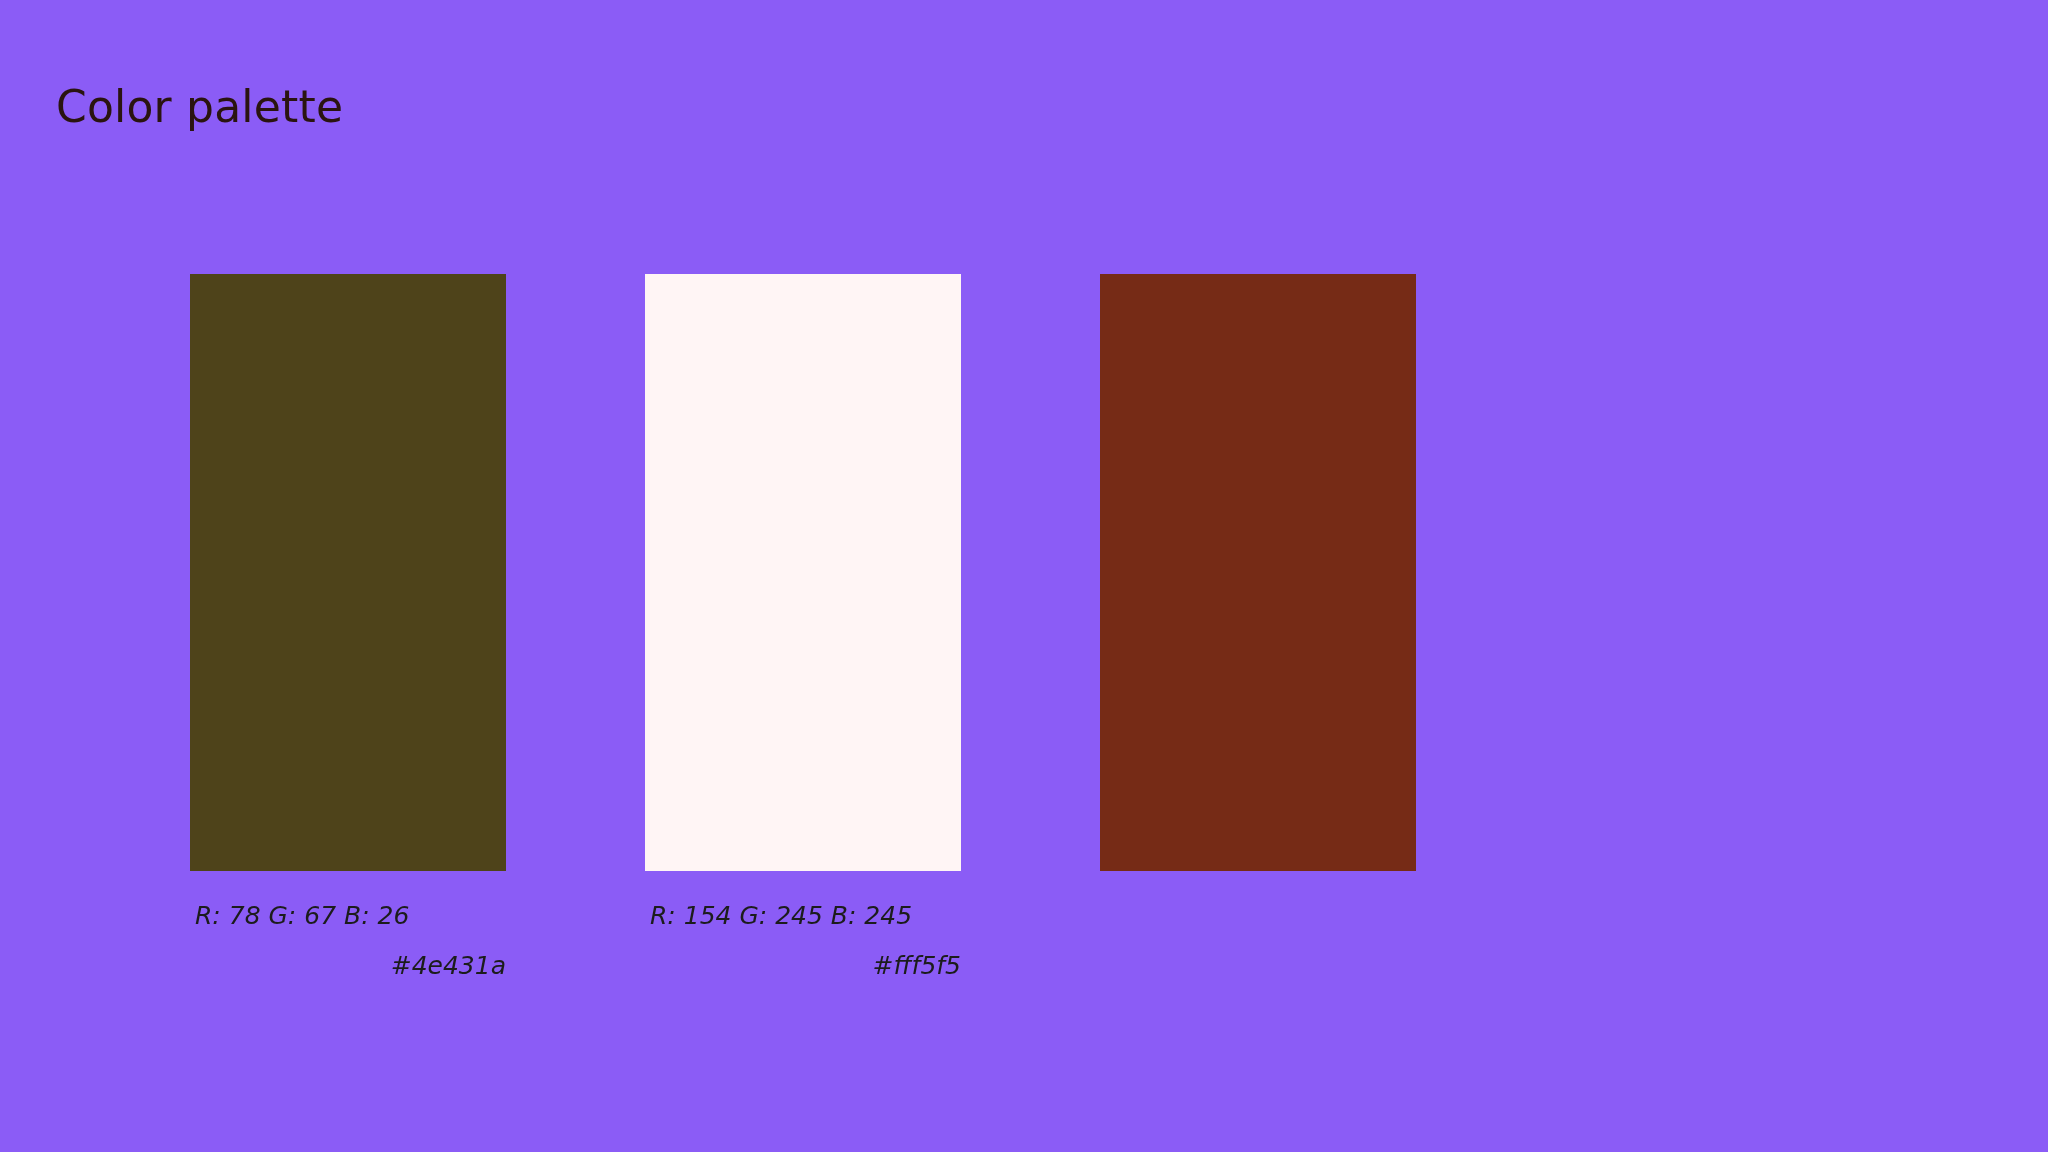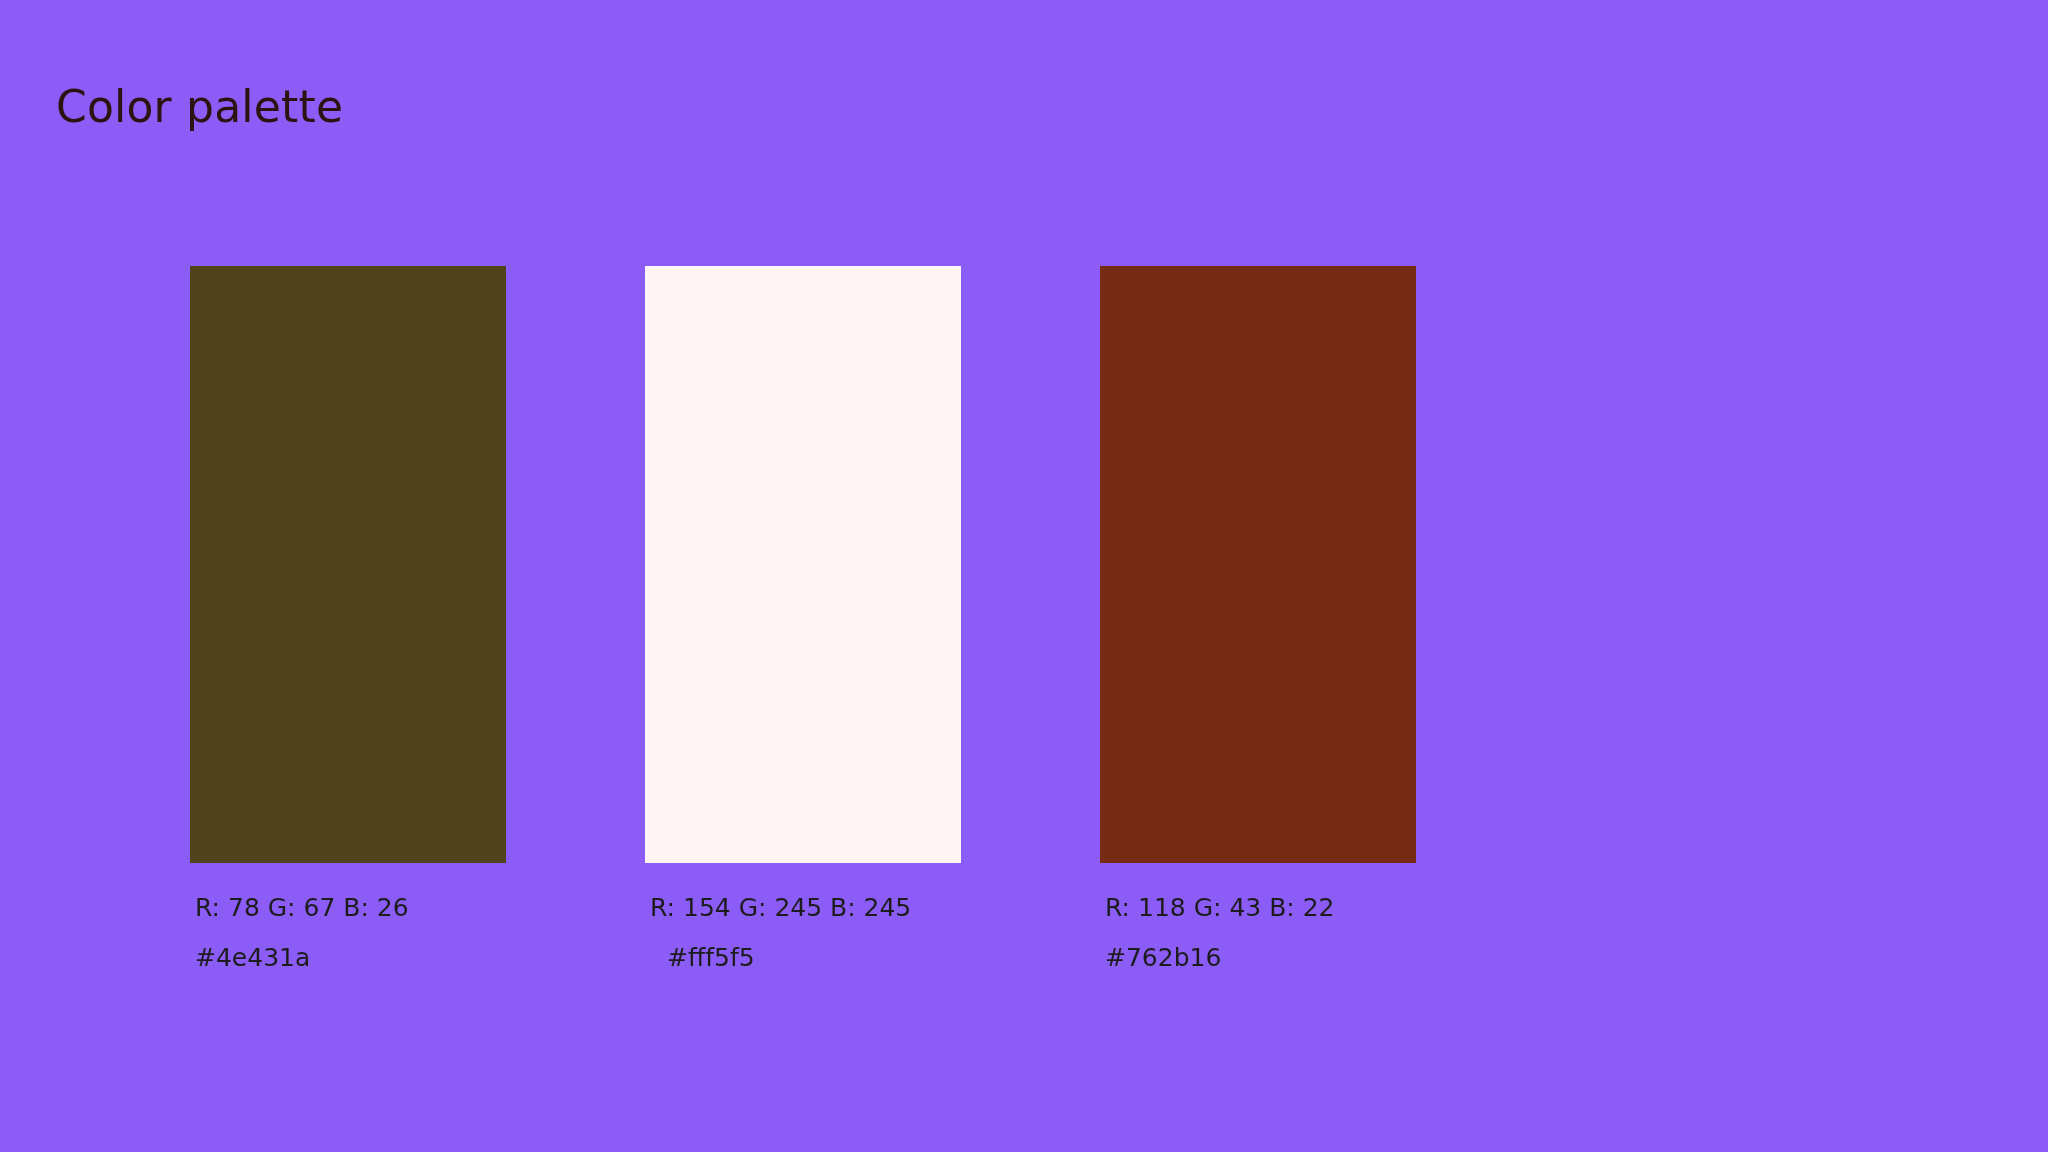--- a/index.html
+++ b/index.html
@@ -39,22 +39,23 @@
   .palette {
     position: absolute;
     left: 190px;
     top: 258px;
     width: 1700px;
     height: 720px;
   }
 
   .swatch-card {
     position: absolute;
-    top: 8px;
+    top: 16px;
     width: 316px;
+    font-style: italic;
   }
 
   .swatch-card.slot-0 { left: 0px; }
   .swatch-card.slot-1 { left: 455px; }
   .swatch-card.slot-2 { left: 910px; }
   .swatch-card.slot-3 { left: 1365px; }
 
   .swatch-chip {
     width: 316px;
     height: 597px;
@@ -76,20 +77,21 @@
   }
 
   .swatch-hex {
     margin-top: 20px;
     font-family: "DejaVu Sans", "Liberation Sans", sans-serif;
     font-size: 25px;
     font-weight: 400;
     line-height: 30px;
     color: #1c1c1c;
     white-space: nowrap;
+    text-align: right;
   }
 </style>
 </head>
 <body style="background: rgb(255, 255, 255);">
 
 <div class="page" style="background: #8b5cf6;">
 
   <h1 class="page-title" style="color: rgb(42, 20, 16);">Color palette</h1>
 
   <div class="palette">
@@ -105,21 +107,17 @@
     <div class="swatch-card slot-1">
       <div class="swatch-chip" style="background: rgb(255, 245, 245);"></div>
       <div class="swatch-meta">
         <div class="swatch-rgb" style="color: rgb(28, 28, 28);">R: 154 G: 245 B: 245</div>
         <div class="swatch-hex" style="color: rgb(28, 28, 28); margin-left: 17px;">#fff5f5</div>
       </div>
     </div>
 
     <div class="swatch-card slot-2">
       <div class="swatch-chip" style="background: rgb(118, 43, 22);"></div>
-      <div class="swatch-meta">
-        <div class="swatch-rgb" style="color: rgb(28, 28, 28);">R: 118 G: 43 B: 22</div>
-        <div class="swatch-hex" style="color: rgb(28, 28, 28);">#762b16</div>
-      </div>
     </div>
 
 
   </div>
 </div>
 
 </body></html>

